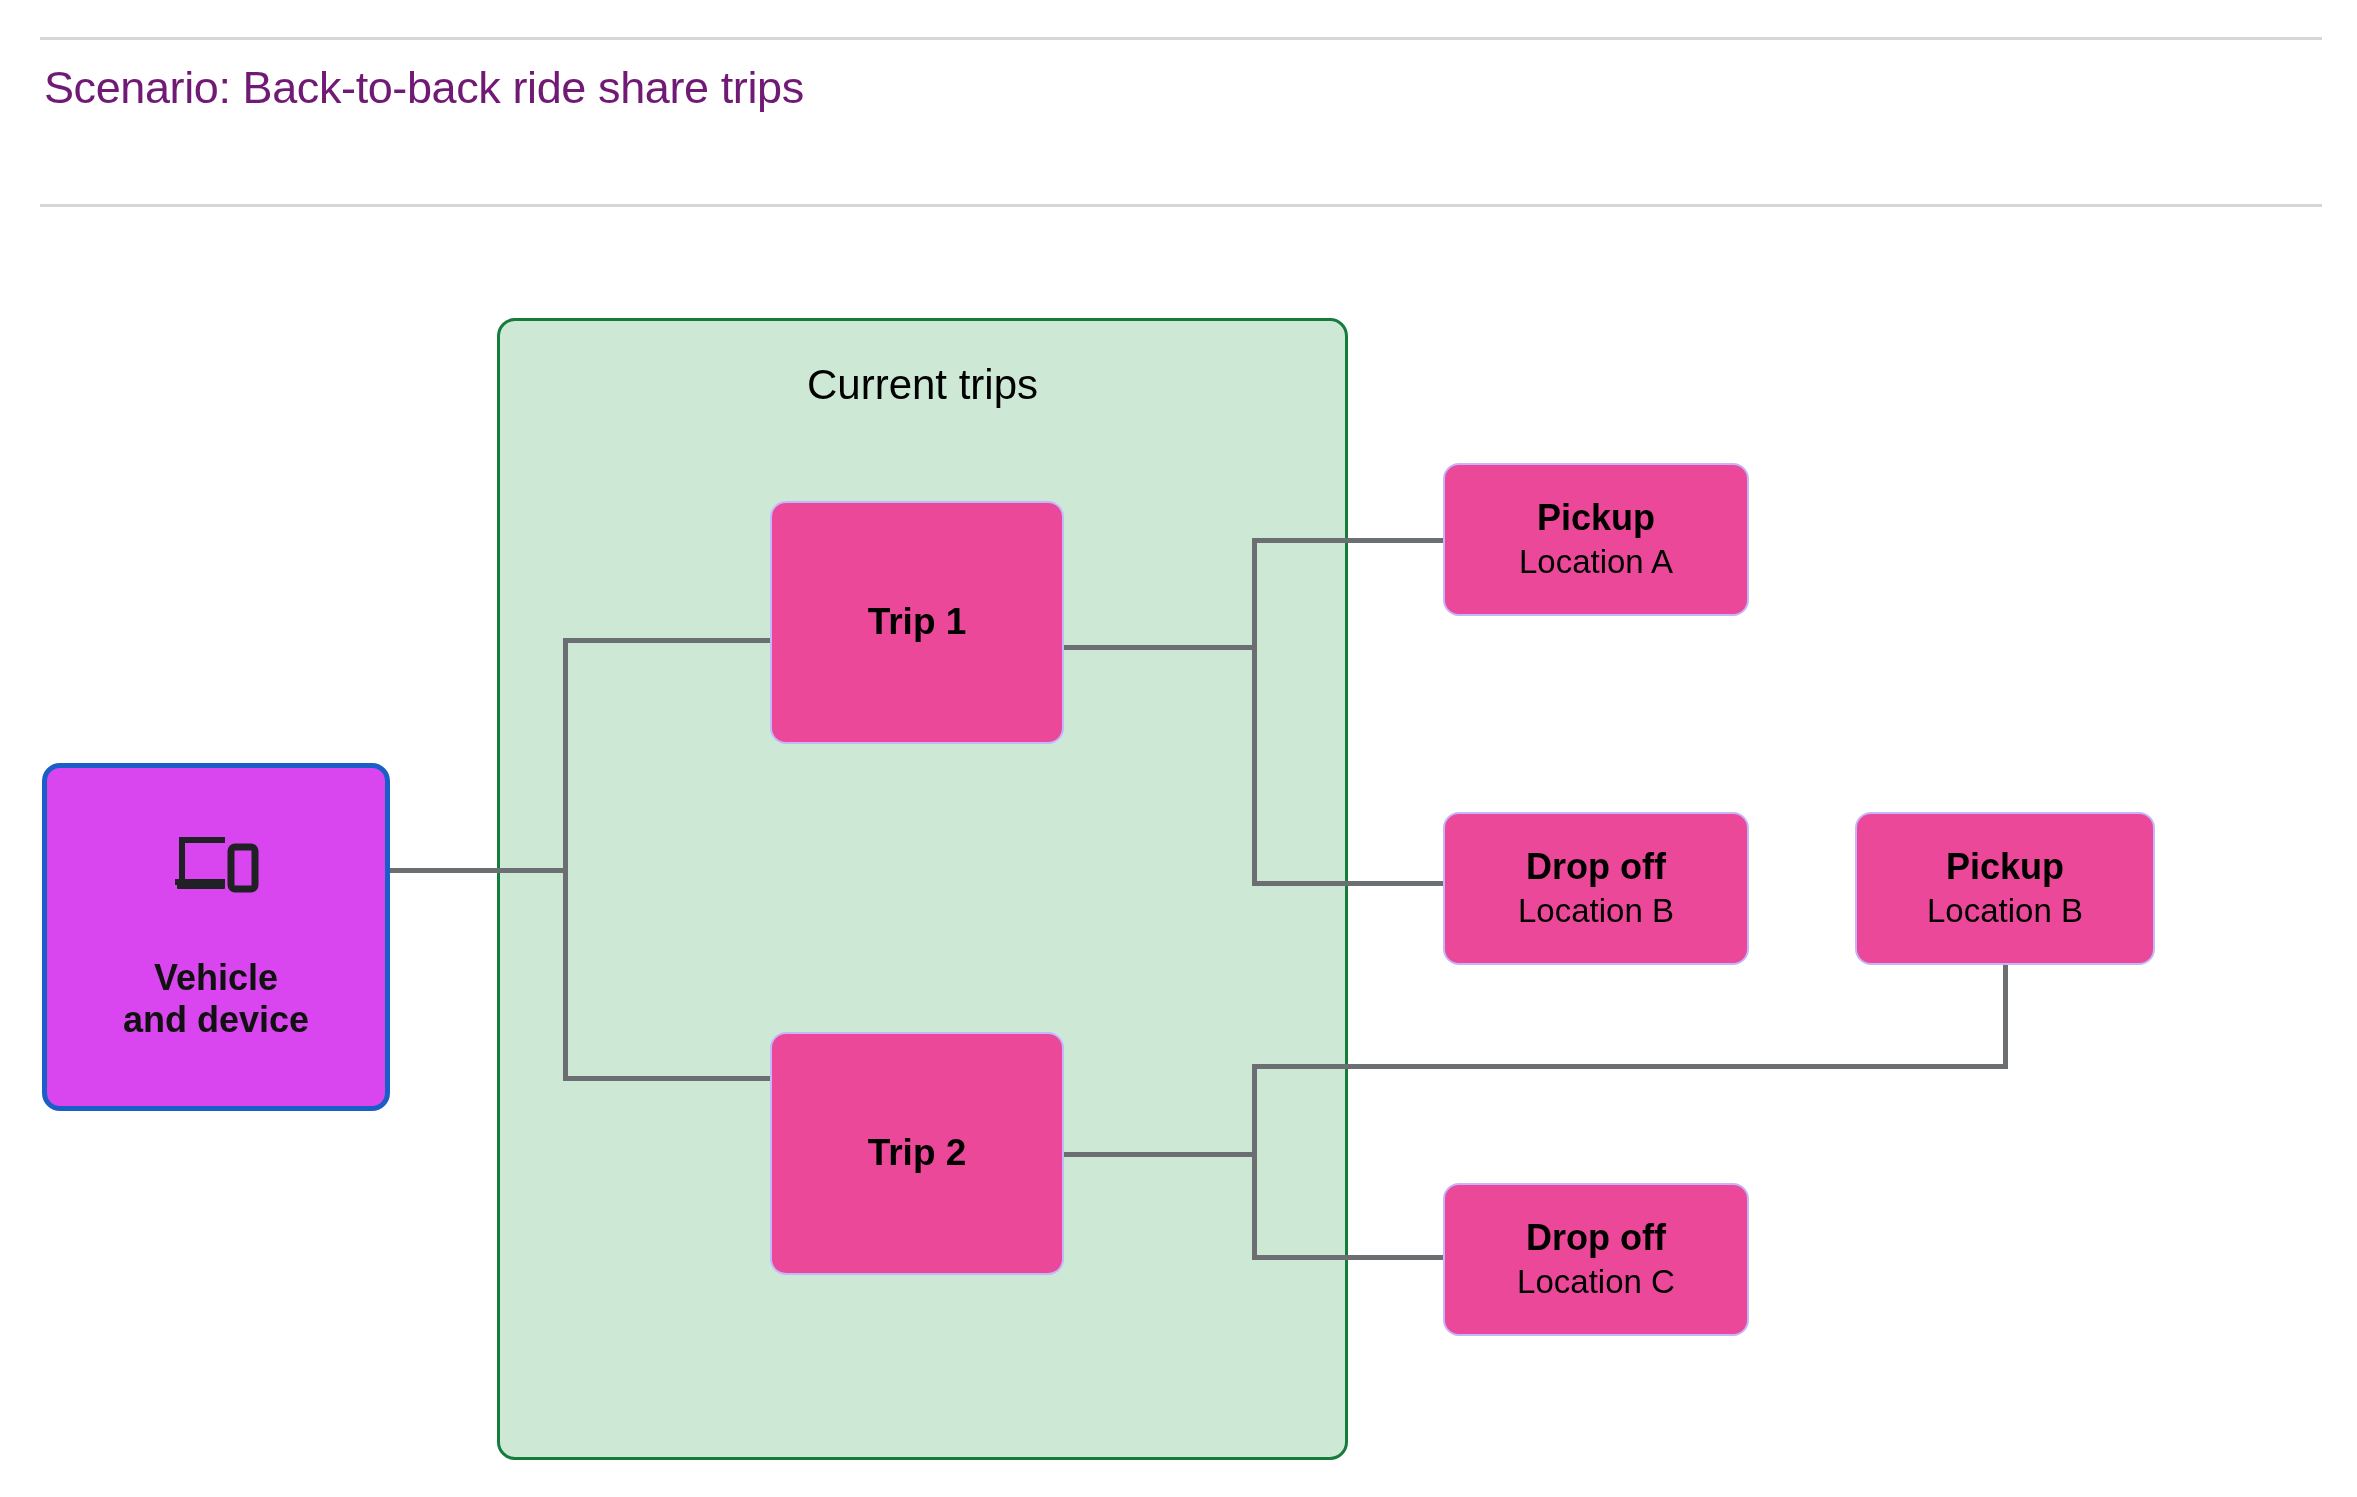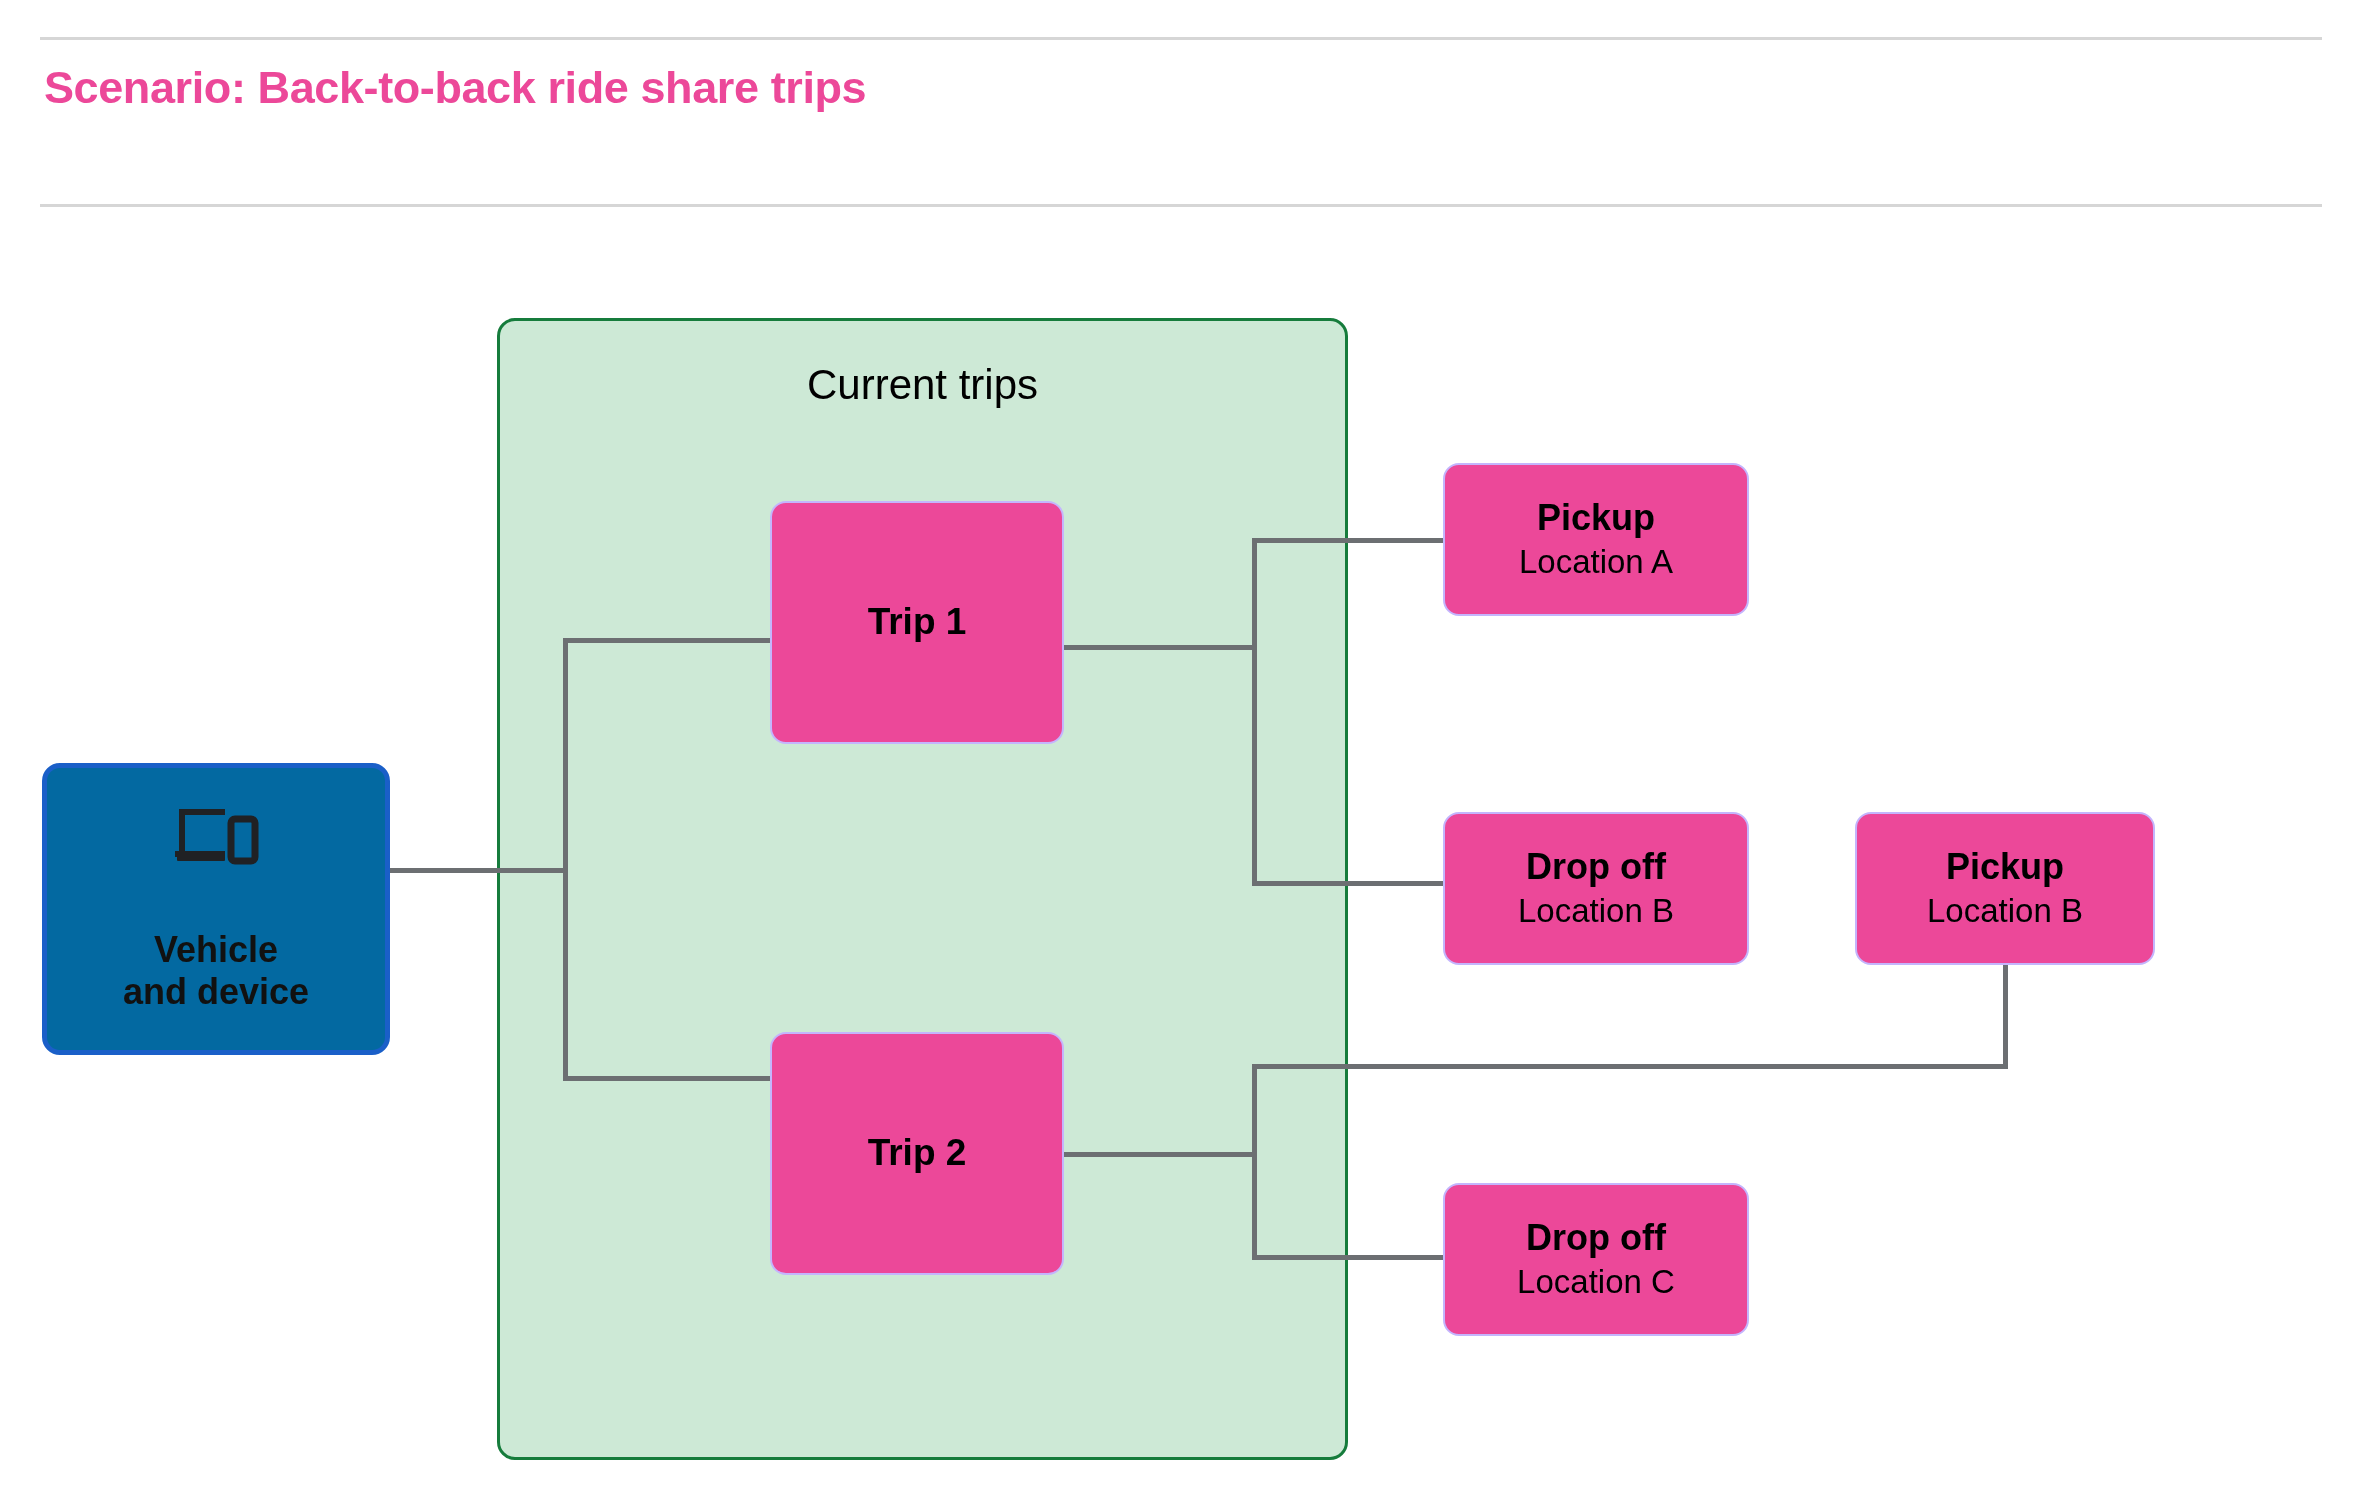--- a/index.html
+++ b/index.html
@@ -29,24 +29,24 @@
     background: #d6d6d6;
   }
   .rule.top { top: 37px; }
   .rule.bottom { top: 204px; }
 
   .scenario-title {
     position: absolute;
     left: 44px;
     top: 62px;
     font-size: 45px;
-    font-weight: 700;
+    font-weight: 400;
     letter-spacing: -0.4px;
     white-space: nowrap;
-    color: #ec4899;
+    color: #701a75;
   }
   .scenario-subtitle {
     position: absolute;
     left: 247px;
     top: 123px;
     font-size: 40px;
     font-weight: 400;
     letter-spacing: -0.2px;
     white-space: nowrap;
     color: #000000;
@@ -85,22 +85,22 @@
     background: #fdeebe;
     border: 3px solid #f08a0c;
   }
 
   
   .vehicle-node {
     position: absolute;
     left: 42px;
     top: 763px;
     width: 348px;
-    height: 292px;
-    background: #0369a1;
+    height: 348px;
+    background: #d946ef;
     border: 5px solid #1a5fc8;
     border-radius: 18px;
     box-sizing: border-box;
     display: flex;
     flex-direction: column;
     align-items: center;
     justify-content: center;
   }
   .vehicle-icon {
     width: 86px;

